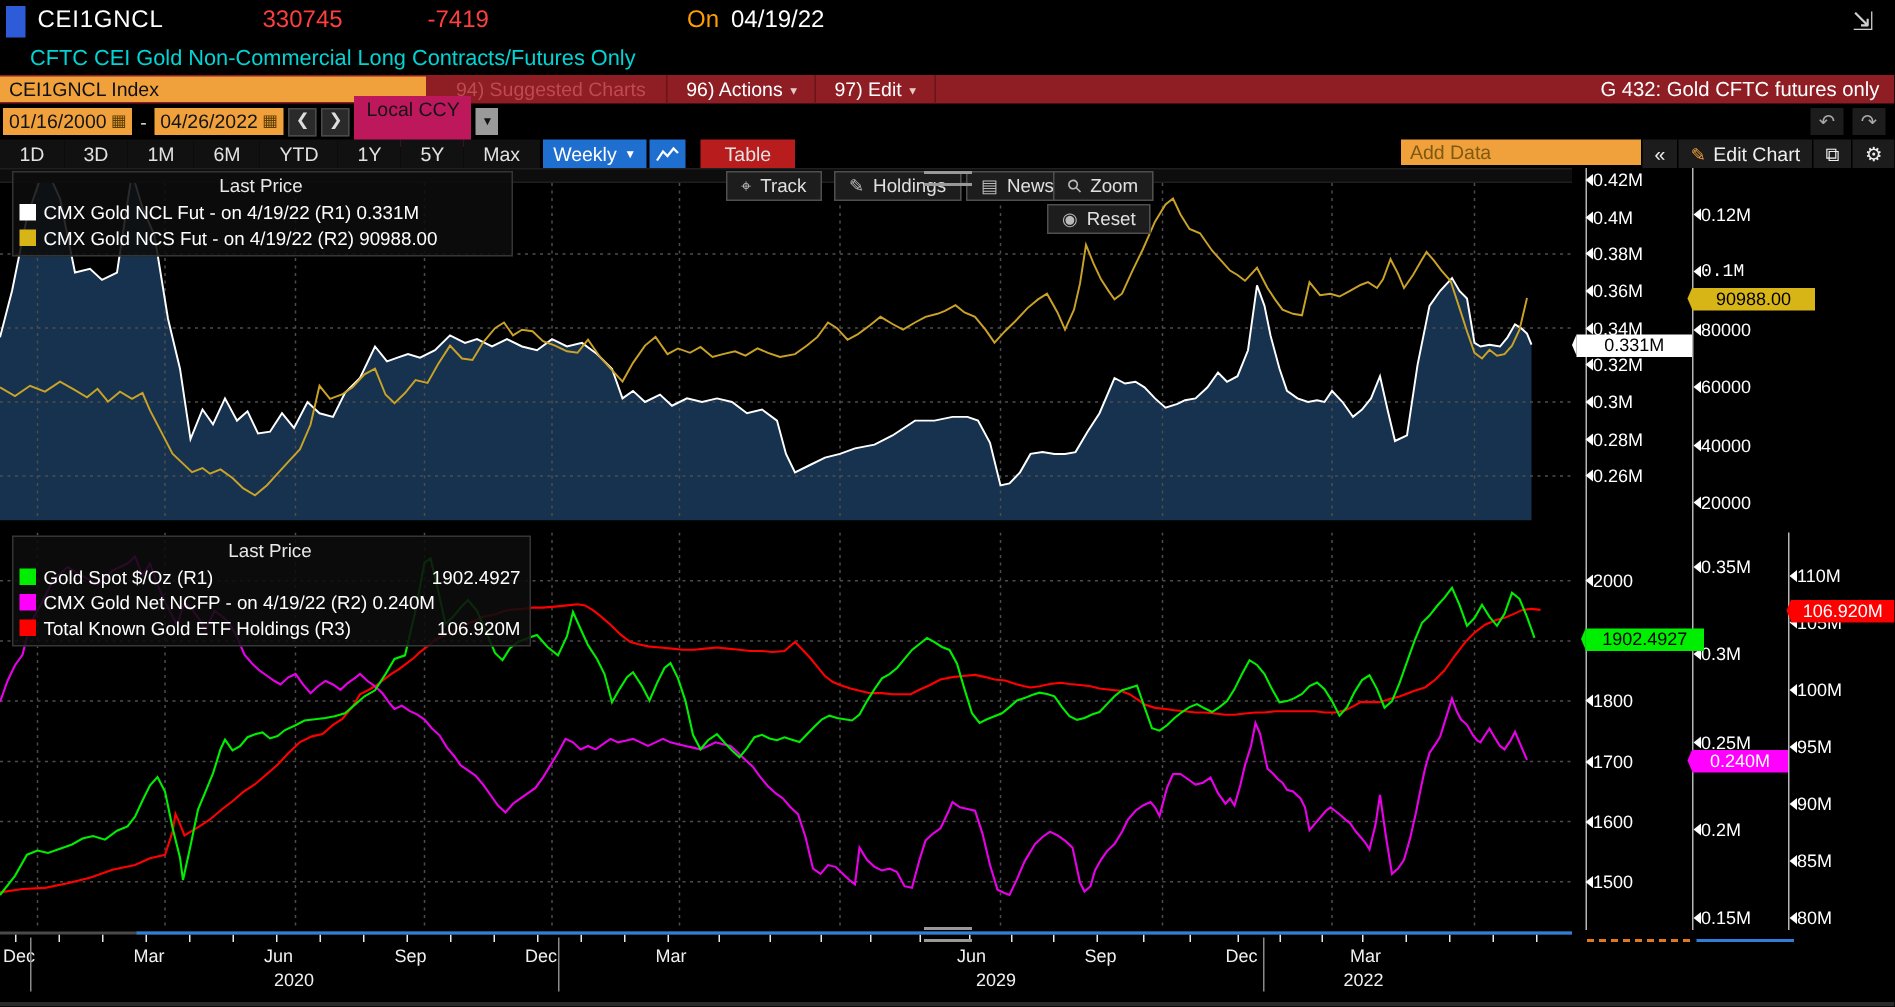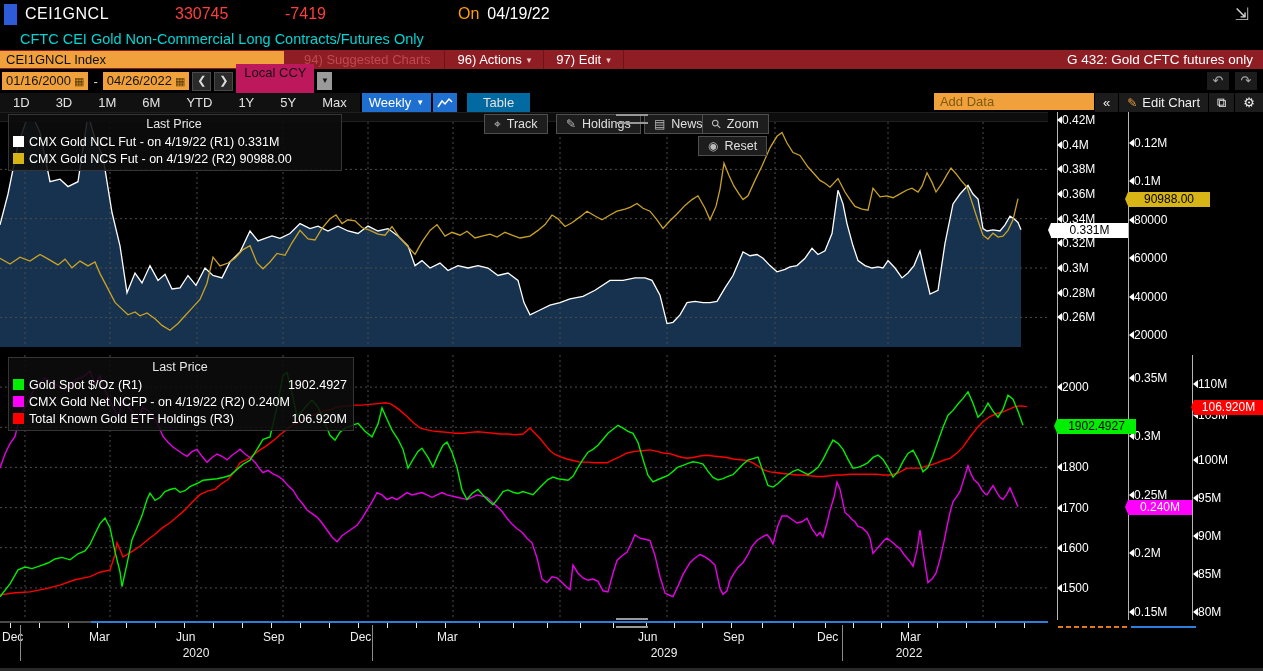--- a/index.html
+++ b/index.html
@@ -24,21 +24,21 @@
   .dash{color:#ddd;padding:0 2px;}
   .nav-btn{background:#2a2a2a;border:1px solid #4a4a4a;width:17px;height:17px;line-height:15px;text-align:center;color:#ddd;font-size:11px;}
   .ccy-box{background:#be185d;color:#141414;height:34px;line-height:18px;padding:0 8px;}
   .dd-sq{background:#9a9a9a;color:#111;width:15px;height:18px;line-height:18px;text-align:center;font-size:8px;}
   .undo-wrap{margin-left:auto;margin-right:6px;display:flex;gap:6px;}
   .undo-btn{background:#1c1c1c;width:22px;height:18px;text-align:center;line-height:18px;color:#aaa;font-size:13px;}
   .row3{height:19px;display:flex;align-items:stretch;font-size:13px;color:#e2e2e2;}
   .pbtn{padding:0 13px;display:flex;align-items:center;background:#111;}
   .freq-btn{background:#1f6fd0;color:#fff;padding:0 7px;display:flex;align-items:center;gap:5px;margin:0 2px;}
   .ctype-btn{background:#1f6fd0;width:24px;display:flex;align-items:center;justify-content:center;margin-right:10px;}
-  .tbl-btn{padding:0 16px;display:flex;align-items:center;background:#0369a1;}
+  .tbl-btn{padding:0 16px;display:flex;align-items:center;background:#b91c1c;}
   .add-data{margin-left:auto;background:#f0a13c;border:none;outline:none;width:148px;height:17px;font-size:13px;
     font-family:"Liberation Sans",sans-serif;color:#6b4e00;padding:0 6px;}
   .add-data::placeholder{color:#7d5a10;opacity:1;}
   .mini-btn{background:#1c1c1c;border-left:1px solid #000;padding:0 8px;display:flex;align-items:center;gap:5px;color:#eee;}
   .pencil{color:#f0a13c;font-size:12px;}
   #chart-region{position:relative;width:1263px;height:559px;background:#000;}
   .panel-svg{position:absolute;left:0;}
   .vline{position:absolute;width:1px;background:#b5b5b5;}
   .grid{stroke:#4d4d4d;stroke-width:1;stroke-dasharray:2,3;}
   .tick{position:absolute;font-size:12px;color:#fff;height:14px;line-height:14px;white-space:nowrap;}
@@ -254,21 +254,21 @@
 <div class="tick" style="left: 1062px; top: 1.01837px;">0.42M<div class="arr"></div></div>
     <div class="tick" style="left: 1062px; top: 25.6903px;">0.4M<div class="arr"></div></div>
     <div class="tick" style="left: 1062px; top: 50.3622px;">0.38M<div class="arr"></div></div>
     <div class="tick" style="left: 1062px; top: 75.0341px;">0.36M<div class="arr"></div></div>
     <div class="tick" style="left: 1062px; top: 99.706px;">0.34M<div class="arr"></div></div>
     <div class="tick" style="left: 1062px; top: 124.378px;">0.32M<div class="arr"></div></div>
     <div class="tick" style="left: 1062px; top: 149.05px;">0.3M<div class="arr"></div></div>
     <div class="tick" style="left: 1062px; top: 173.722px;">0.28M<div class="arr"></div></div>
     <div class="tick" style="left: 1062px; top: 198.394px;">0.26M<div class="arr"></div></div>
     <div class="tick" style="left: 1134px; top: 23.9986px;">0.12M<div class="arr"></div></div>
-    <div class="tick" style="left: 1134px; top: 62.3989px;">0.1M<div class="arr"></div></div>
+    <div class="tick" style="left: 1134px; top: 62.3989px; font-family: Liberation Mono, monospace;">0.1M<div class="arr"></div></div>
     <div class="tick" style="left: 1134px; top: 100.799px;">80000<div class="arr"></div></div>
     <div class="tick" style="left: 1134px; top: 139.199px;">60000<div class="arr"></div></div>
     <div class="tick" style="left: 1134px; top: 177.6px;">40000<div class="arr"></div></div>
     <div class="tick" style="left: 1134px; top: 216px;">20000<div class="arr"></div></div>
     <div class="badge" style="left: 1051px; width: 77px; background: rgb(255, 255, 255); color: rgb(0, 0, 0); top: 110.808px;">0.331M<div class="notch" style="border-right-color: rgb(255, 255, 255);"></div></div>
     <div class="badge" style="left: 1128px; width: 82px; background: rgb(216, 181, 23); color: rgb(0, 0, 0); top: 79.702px;">90988.00<div class="notch" style="border-right-color: rgb(216, 181, 23);"></div></div>
     <div class="tick" style="left: 1062px; top: 268.121px;">2000<div class="arr"></div></div>
     <div class="tick" style="left: 1062px; top: 348.424px;">1800<div class="arr"></div></div>
     <div class="tick" style="left: 1062px; top: 388.576px;">1700<div class="arr"></div></div>
     <div class="tick" style="left: 1062px; top: 428.727px;">1600<div class="arr"></div></div>

